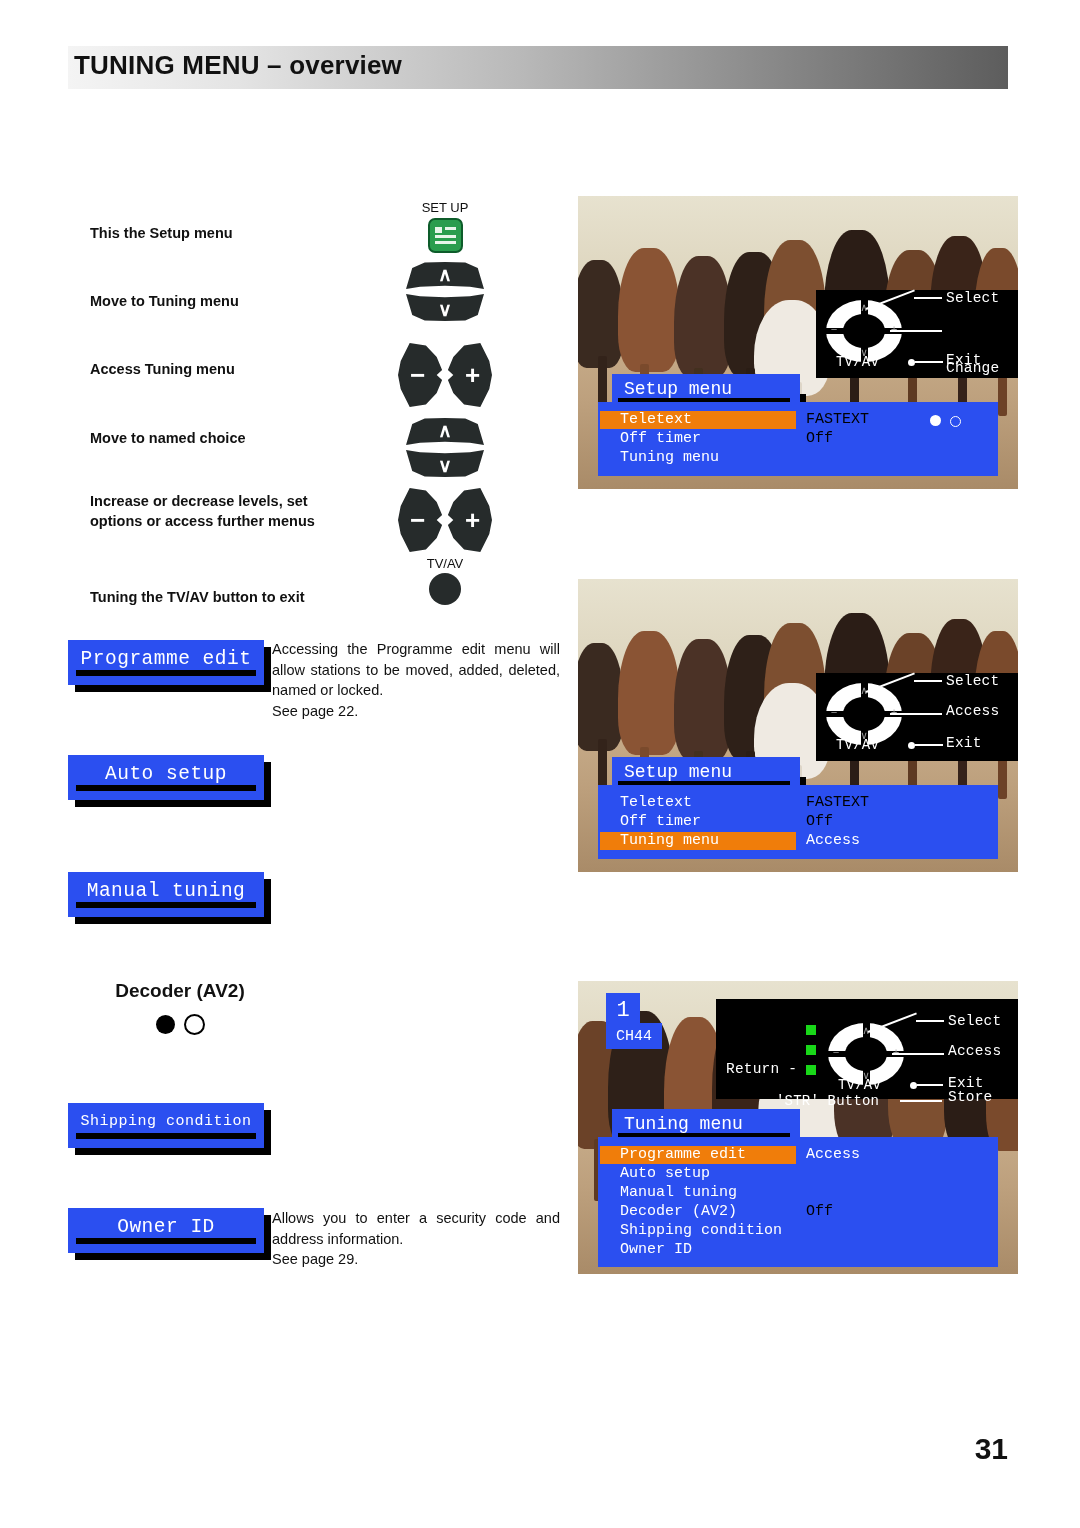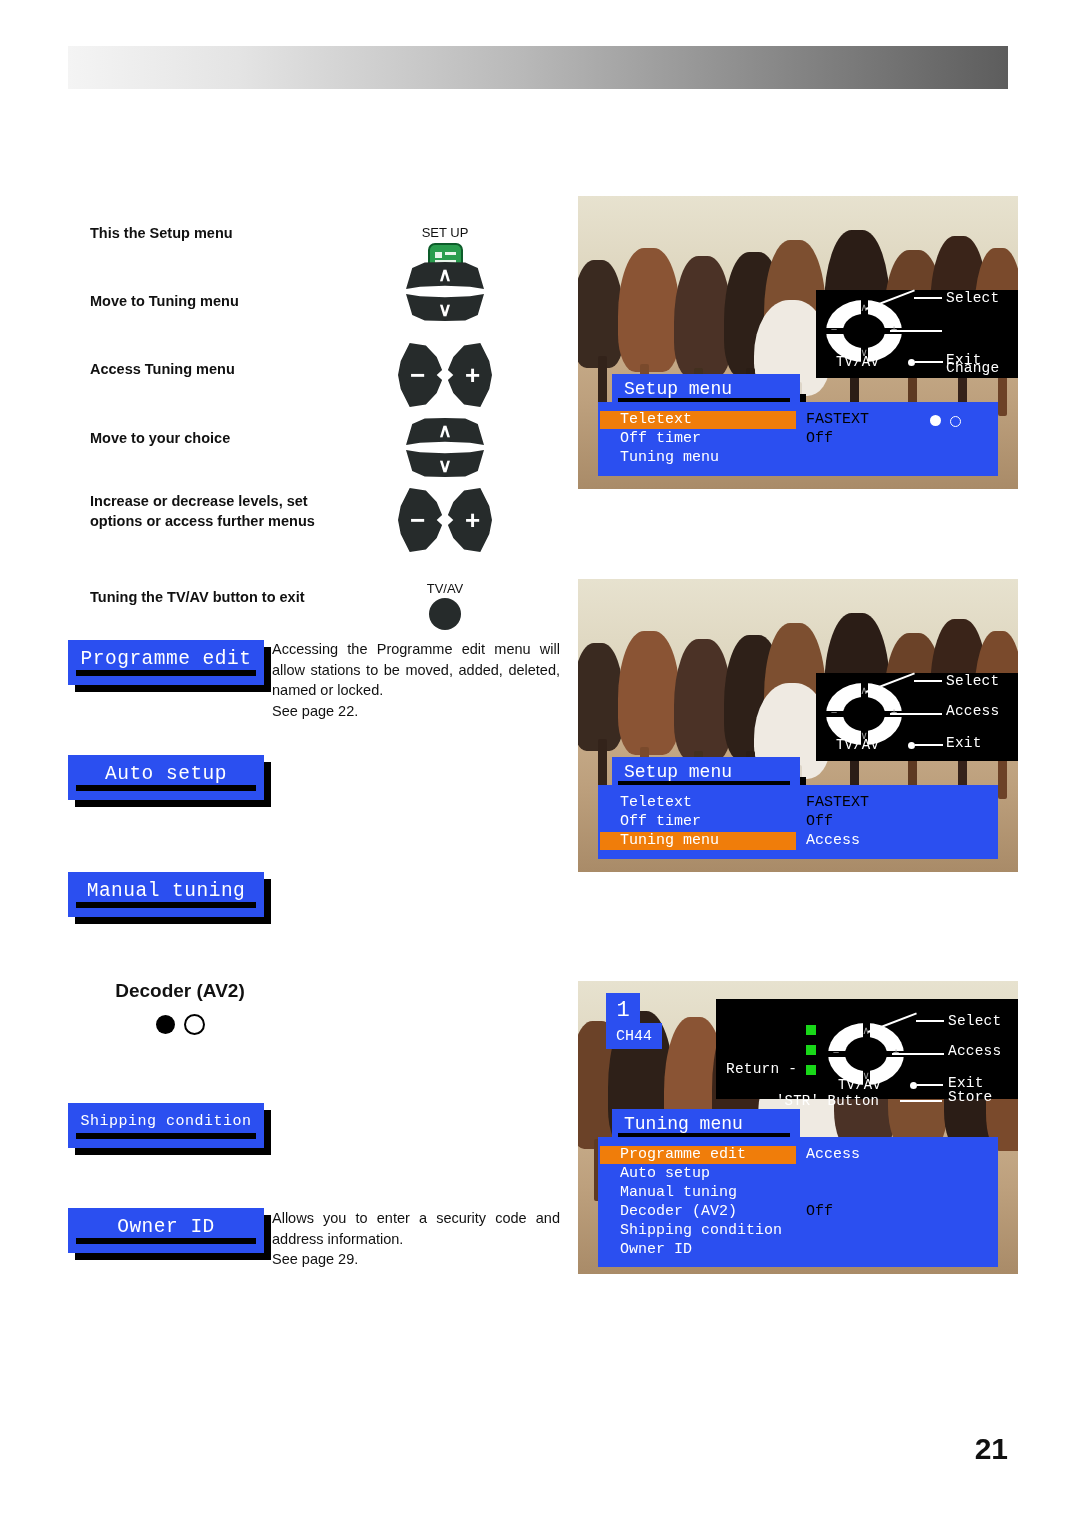--- a/index.html
+++ b/index.html
@@ -26,21 +26,21 @@
 
   
   .instr{
     position:absolute;left:90px;
     font-size:14.5px;font-weight:bold;color:#111;
     line-height:20px;width:300px;
   }
 
   
   .rc{position:absolute;left:390px;width:110px;text-align:center;}
-  .rc-label{font-size:13px;color:#111;font-family:"Liberation Sans", sans-serif;margin-top:25px;}
+  .rc-label{font-size:13px;color:#111;font-family:"Liberation Sans", sans-serif;}
   .setup-key{
     width:31px;height:31px;border-radius:7px;background:#2a9d4e;
     border:2px solid #0d5c2a;margin:3px auto 0;position:relative;
   }
   .setup-key i{position:absolute;background:#e8f5ea;display:block;}
   .setup-key .sq{left:5px;top:7px;width:7px;height:6px;}
   .setup-key .l1{left:15px;top:7px;width:11px;height:3px;}
   .setup-key .l2{left:5px;top:15px;width:21px;height:3px;}
   .setup-key .l3{left:5px;top:21px;width:21px;height:3px;}
 
@@ -177,25 +177,28 @@
     font-family:"Liberation Mono", monospace;
     display:flex;align-items:center;justify-content:center;
   }
 </style>
 </head>
 <body>
 
 <div class="page">
 
   <div class="header-bar"></div>
+  <div class="header-title">
+    <span>TUNING MENU</span><span> – </span><span class="sub">overview</span>
+  </div>
 
   <div class="instr" style="top:223px">This the Setup menu</div>
   <div class="instr" style="top:291px">Move to Tuning menu</div>
   <div class="instr" style="top:359px">Access Tuning menu</div>
-  <div class="instr" style="top:428px">Move to your choice</div>
+  <div class="instr" style="top:428px">Move to named choice</div>
   <div class="instr" style="top:491px;width:272px">Increase or decrease levels, set options or access further menus</div>
   <div class="instr" style="top:587px">Tuning the TV/AV button to exit</div>
 
   <div class="rc" style="top:200px">
     <div class="rc-label">SET UP</div>
     <div class="setup-key">
       <i class="sq"></i>
         <i class="l1"></i>
         <i class="l2"></i>
         <i class="l3"></i>
@@ -473,15 +476,15 @@
     <div class="osd-row" style="left:42px;top:165px;">Programme edit</div>
     <div class="osd-row" style="left:42px;top:184px;">Auto setup</div>
     <div class="osd-row" style="left:42px;top:203px;">Manual tuning</div>
     <div class="osd-row" style="left:42px;top:222px;">Decoder (AV2)</div>
     <div class="osd-row" style="left:42px;top:241px;">Shipping condition</div>
     <div class="osd-row" style="left:42px;top:260px;">Owner ID</div>
     <div class="osd-val" style="left:228px;top:165px;">Access</div>
     <div class="osd-val dark" style="left:228px;top:222px;">Off</div>
   </div>
 
-  <div class="page-num">21</div>
+  <div class="page-num">31</div>
 
 </div>
 
 </body></html>

